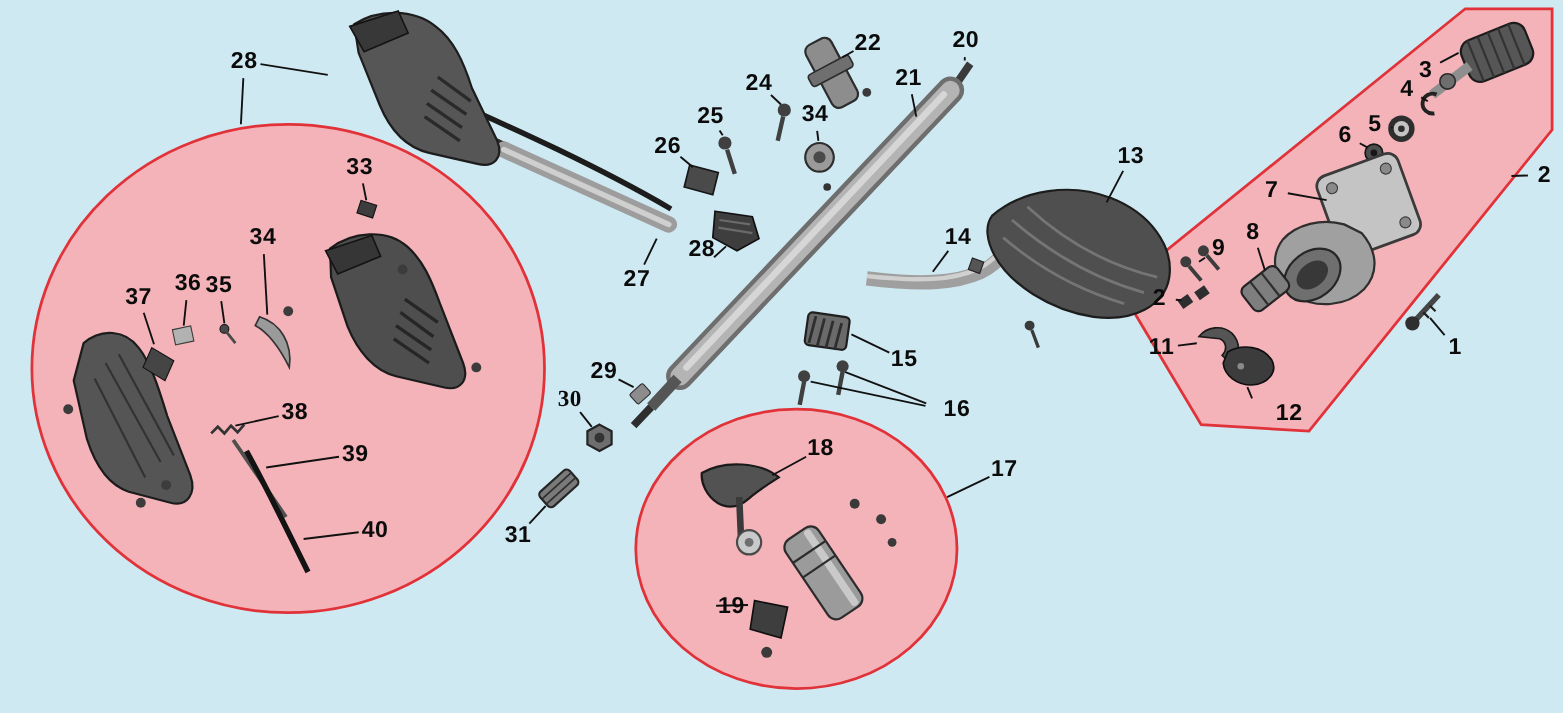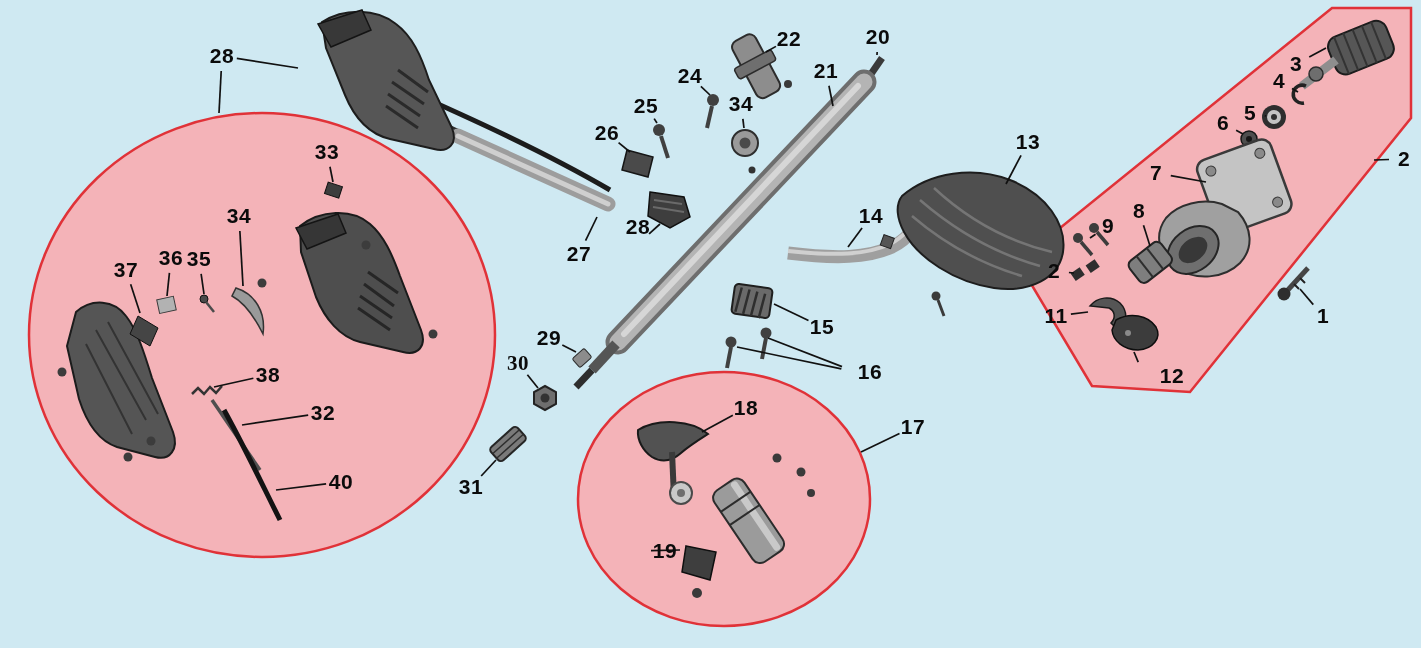--- a/index.html
+++ b/index.html
@@ -282,17 +282,17 @@
       <div class="part-label" style="left: 549px; top: 338px;">29</div>
       <div class="part-label" style="left: 518px; top: 363px; font-family: Liberation Serif, serif;">30</div>
       <div class="part-label" style="left: 471px; top: 487px;">31</div>
       <div class="part-label" style="left: 222px; top: 56px;">28</div>
       <div class="part-label" style="left: 327px; top: 152px;">33</div>
       <div class="part-label" style="left: 239px; top: 216px;">34</div>
       <div class="part-label" style="left: 199px; top: 259px;">35</div>
       <div class="part-label" style="left: 171px; top: 258px;">36</div>
       <div class="part-label" style="left: 126px; top: 270px;">37</div>
       <div class="part-label" style="left: 268px; top: 375px;">38</div>
-      <div class="part-label" style="left: 323px; top: 413px;">32</div>
+      <div class="part-label" style="left: 323px; top: 413px;">39</div>
       <div class="part-label" style="left: 341px; top: 482px;">40</div>
     </div>
 
 </div>
 
 </body></html>

